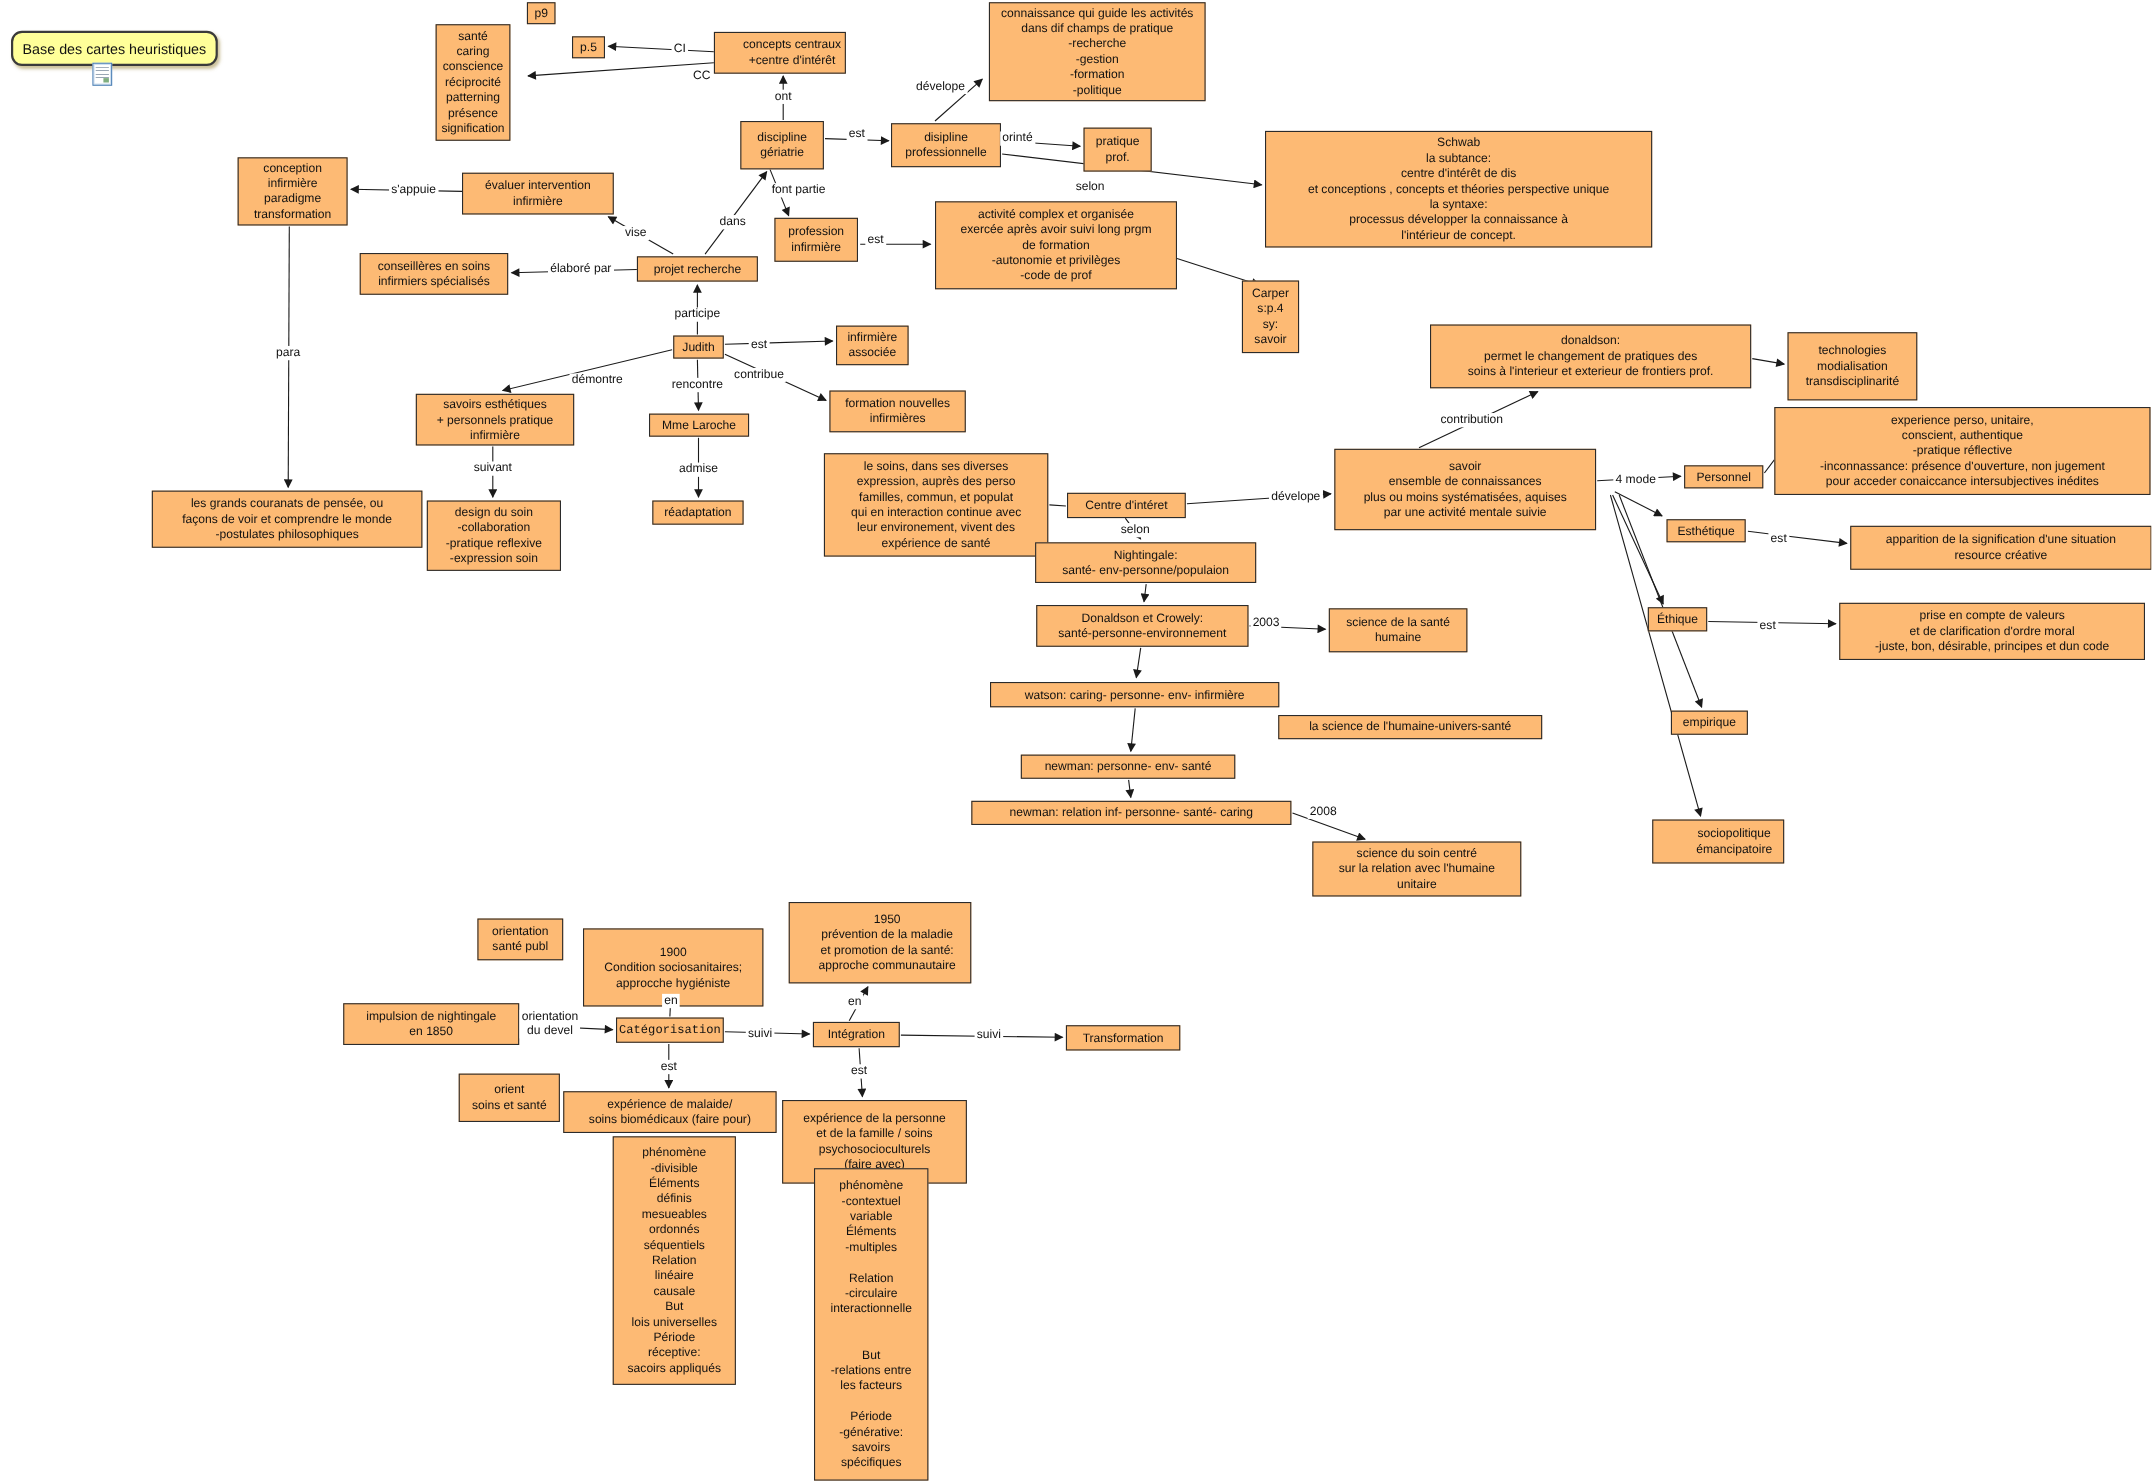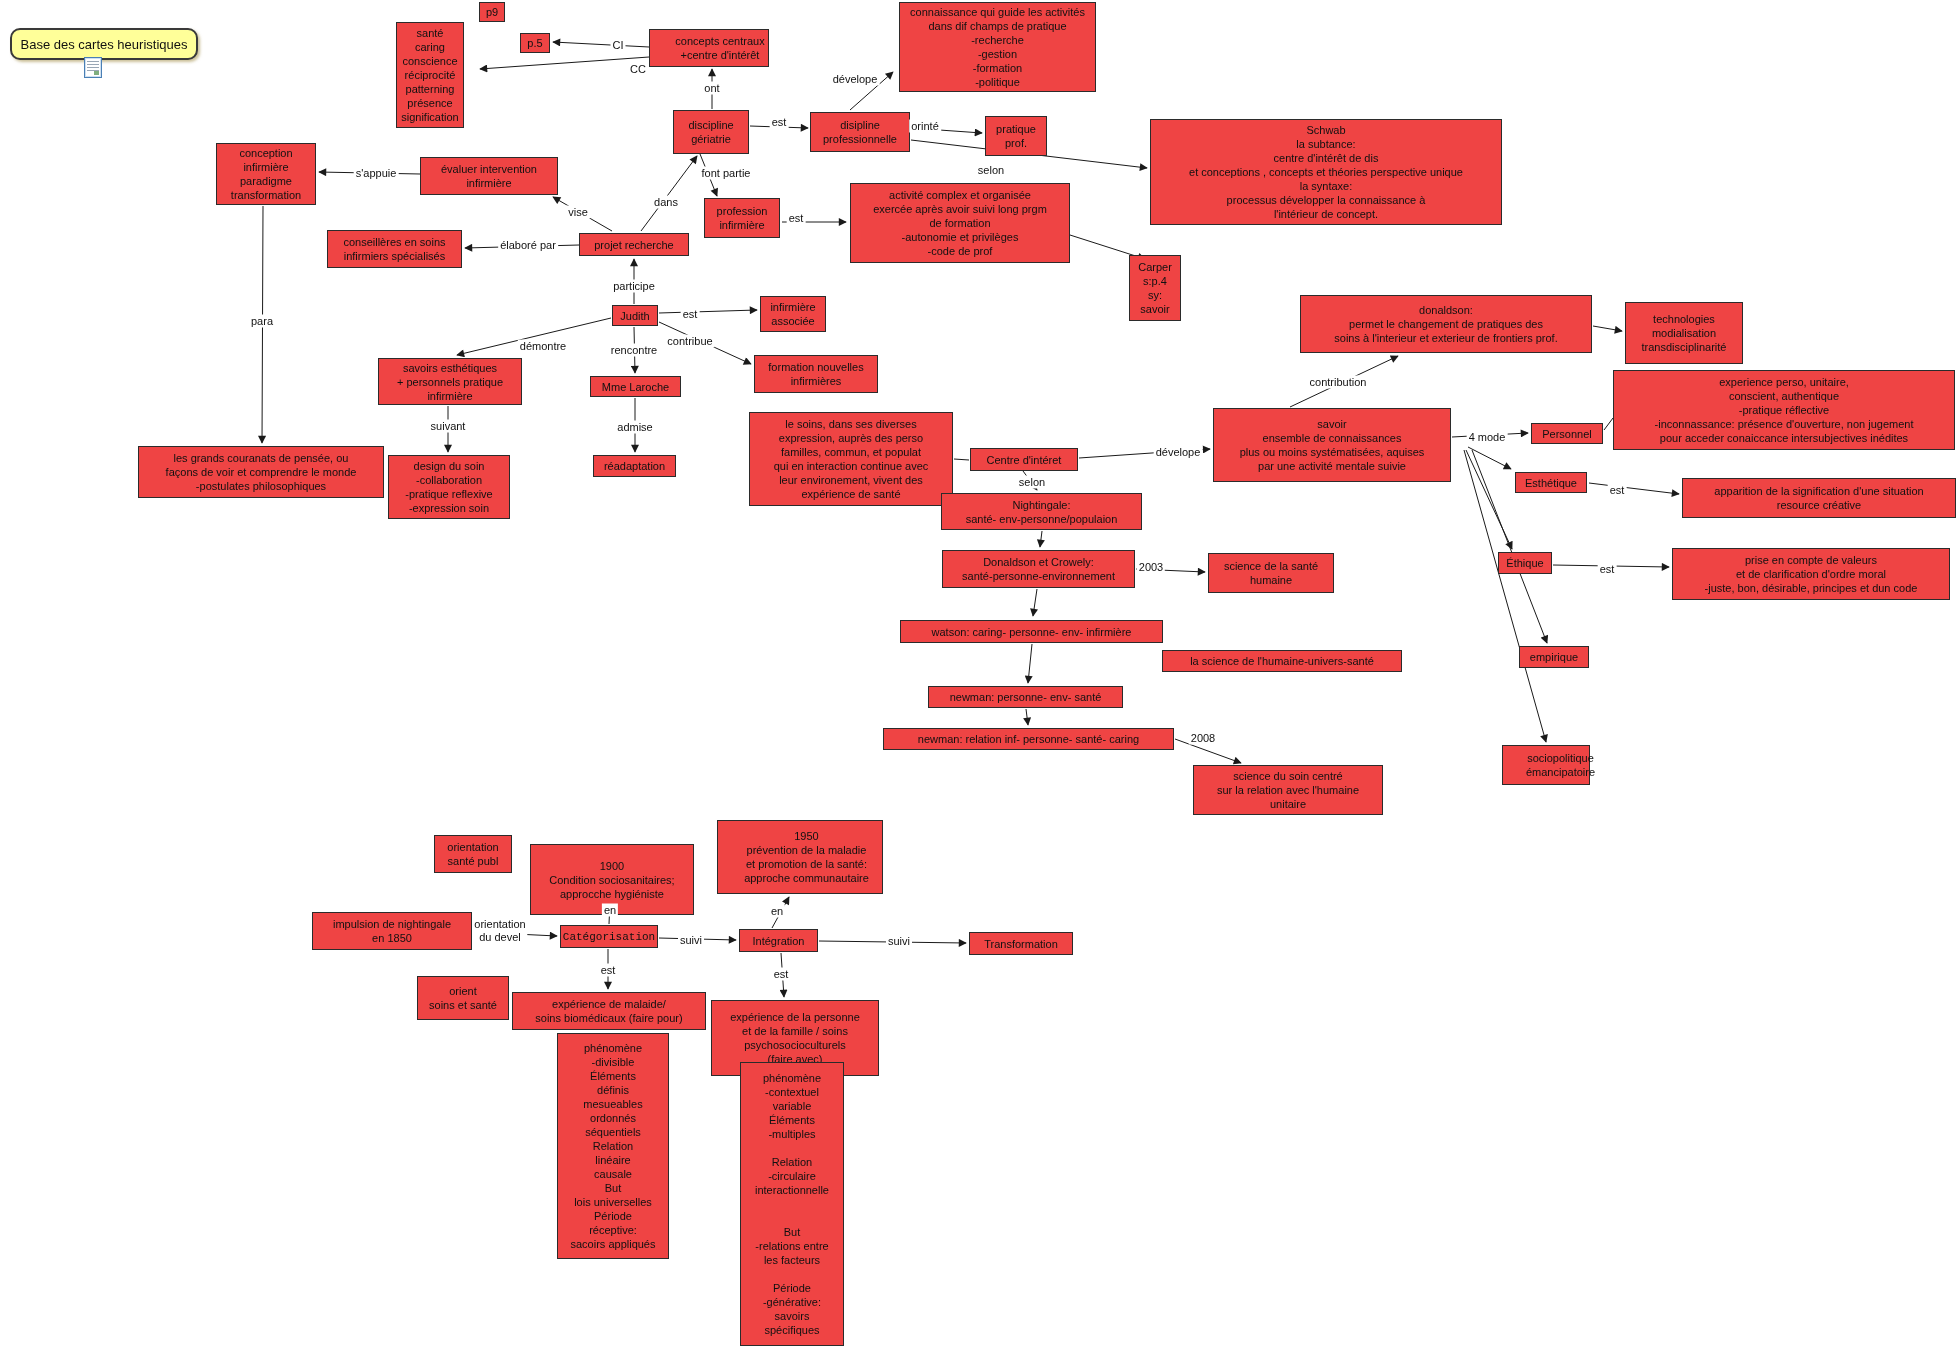--- a/index.html
+++ b/index.html
@@ -1,19 +1,19 @@
 <!DOCTYPE html>
 <html><head>
 <meta charset="utf-8">
 <style>
   html,body{margin:0;padding:0;background:#ffffff;}
   #canvas{position:relative;width:1956px;height:1347px;background:#ffffff;overflow:hidden;
           font-family:"Liberation Sans",sans-serif;}
   #edge-layer{position:absolute;left:0;top:0;width:1956px;height:1347px;}
-  .node{position:absolute;box-sizing:border-box;background:#ef4444;border:1px solid #2b2b2b;
+  .node{position:absolute;box-sizing:border-box;background:#fdba74;border:1px solid #2b2b2b;
         color:#111;font-size:11px;line-height:14px;text-align:center;white-space:pre-line;
         display:flex;align-items:center;justify-content:center;padding:1px 3px;overflow:visible;}
   .node.title{background:#ffff99;border:2px solid #3a3a3a;border-radius:10px;
         font-size:13px;line-height:15px;box-shadow:2px 2px 3px rgba(160,140,70,.55);z-index:5;}
   .edge-label{position:absolute;transform:translate(-50%,-50%);background:#ffffff;color:#111;
         font-size:11px;line-height:13px;padding:0 2px;white-space:pre-line;text-align:center;z-index:3;}
   .doc-icon{position:absolute;width:16px;height:19px;background:#fff;border:1px solid #4a7fb5;
         box-shadow:0 0 0 1px #cfe0f0 inset;z-index:6;}
   .doc-icon:before{content:"";position:absolute;left:2px;top:3px;right:2px;height:10px;
         background:repeating-linear-gradient(#9aa7b5 0 1px,transparent 1px 3px);}
@@ -173,21 +173,21 @@
 -inconnassance: présence d'ouverture, non jugement
 pour acceder conaiccance intersubjectives inédites</div>
       <div class="node" style="left: 1515px; top: 472px; width: 72px; height: 21px;">Esthétique</div>
       <div class="node" style="left: 1682px; top: 478px; width: 274px; height: 40px;">apparition de la signification d'une situation
 resource créative</div>
       <div class="node" style="left: 1498px; top: 552px; width: 54px; height: 22px;">Éthique</div>
       <div class="node" style="left: 1672px; top: 548px; width: 278px; height: 52px;">prise en compte de valeurs
 et de clarification d'ordre moral
 -juste, bon, désirable, principes et dun code</div>
       <div class="node" style="left: 1519px; top: 646px; width: 70px; height: 22px;">empirique</div>
-      <div class="node" style="left: 1502px; top: 745px; width: 88px; height: 40px; padding-left: 32px;">sociopolitique
+      <div class="node" style="left: 1502px; top: 745px; width: 120px; height: 40px; padding-left: 32px;">sociopolitique
 émancipatoire</div>
       <div class="node" style="left: 941px; top: 493px; width: 201px; height: 37px;">Nightingale:
 santé- env-personne/populaion</div>
       <div class="node" style="left: 942px; top: 550px; width: 193px; height: 38px;">Donaldson et Crowely:
 santé-personne-environnement</div>
       <div class="node" style="left: 1208px; top: 553px; width: 126px; height: 40px;">science de la santé
 humaine</div>
       <div class="node" style="left: 900px; top: 620px; width: 263px; height: 23px;">watson: caring- personne- env- infirmière</div>
       <div class="node" style="left: 1162px; top: 650px; width: 240px; height: 22px;">la science de l'humaine-univers-santé</div>
       <div class="node" style="left: 928px; top: 686px; width: 195px; height: 22px;">newman: personne- env- santé</div>

